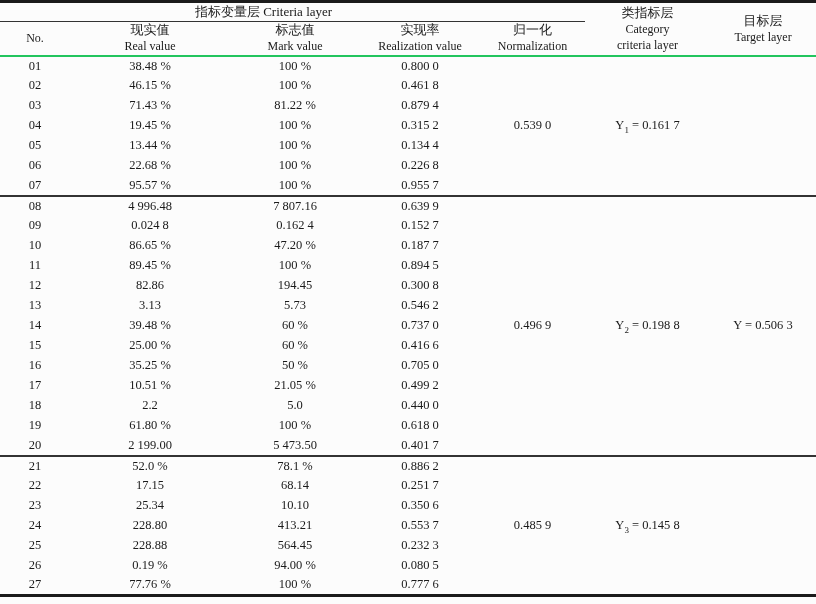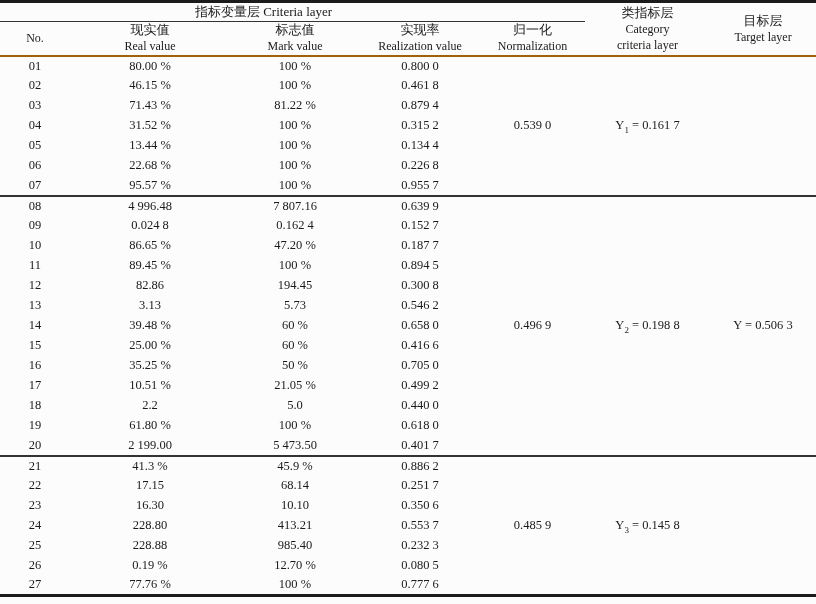--- a/index.html
+++ b/index.html
@@ -20,21 +20,21 @@
     border-bottom: 3px solid #1b1b1b;
   }
   td {
     text-align: center;
     vertical-align: middle;
     padding: 0;
     overflow: hidden;
     white-space: nowrap;
   }
   
-  thead { border-bottom: 2px solid #a16207; }
+  thead { border-bottom: 2px solid #22c55e; }
   tr.group-header-row td.criteria-span {
     height: 17px;
     font-size: 13px;
     border-bottom: 1px solid #333;
     padding-right: 58px; 
   }
   tr.column-header-row td { height: 34px; }
   .zh { font-size: 13px; line-height: 16px; }
   .en { font-size: 12px; line-height: 16px; }
   td.no-head { font-size: 12px; text-align: center; }
@@ -85,42 +85,42 @@
       </td>
       <td>
         <div class="zh">归一化</div>
         <div class="en">Normalization</div>
       </td>
     </tr>
   </thead>
 <tbody>
       <tr>
         <td>01</td>
-        <td>80.00 %</td>
+        <td>38.48 %</td>
         <td>100 %</td>
         <td>0.800 0</td>
         <td rowspan="7">0.539 0</td>
         <td rowspan="7"><span>Y</span><sub>1</sub> = 0.161 7</td>
         <td rowspan="7"></td>
       </tr>
       <tr>
         <td>02</td>
         <td>46.15 %</td>
         <td>100 %</td>
         <td>0.461 8</td>
       </tr>
       <tr>
         <td>03</td>
         <td>71.43 %</td>
         <td>81.22 %</td>
         <td>0.879 4</td>
       </tr>
       <tr>
         <td>04</td>
-        <td>31.52 %</td>
+        <td>19.45 %</td>
         <td>100 %</td>
         <td>0.315 2</td>
       </tr>
       <tr>
         <td>05</td>
         <td>13.44 %</td>
         <td>100 %</td>
         <td>0.134 4</td>
       </tr>
       <tr>
@@ -173,21 +173,21 @@
       <tr>
         <td>13</td>
         <td>3.13</td>
         <td>5.73</td>
         <td>0.546 2</td>
       </tr>
       <tr>
         <td>14</td>
         <td>39.48 %</td>
         <td>60 %</td>
-        <td>0.658 0</td>
+        <td>0.737 0</td>
       </tr>
       <tr>
         <td>15</td>
         <td>25.00 %</td>
         <td>60 %</td>
         <td>0.416 6</td>
       </tr>
       <tr>
         <td>16</td>
         <td>35.25 %</td>
@@ -215,55 +215,55 @@
       <tr>
         <td>20</td>
         <td>2 199.00</td>
         <td>5 473.50</td>
         <td>0.401 7</td>
       </tr>
     </tbody>
     <tbody>
       <tr>
         <td>21</td>
-        <td>41.3 %</td>
-        <td>45.9 %</td>
+        <td>52.0 %</td>
+        <td>78.1 %</td>
         <td>0.886 2</td>
         <td rowspan="7">0.485 9</td>
         <td rowspan="7"><span>Y</span><sub>3</sub> = 0.145 8</td>
         <td rowspan="7"></td>
       </tr>
       <tr>
         <td>22</td>
         <td>17.15</td>
         <td>68.14</td>
         <td>0.251 7</td>
       </tr>
       <tr>
         <td>23</td>
-        <td>16.30</td>
+        <td>25.34</td>
         <td>10.10</td>
         <td>0.350 6</td>
       </tr>
       <tr>
         <td>24</td>
         <td>228.80</td>
         <td>413.21</td>
         <td>0.553 7</td>
       </tr>
       <tr>
         <td>25</td>
         <td>228.88</td>
-        <td>985.40</td>
+        <td>564.45</td>
         <td>0.232 3</td>
       </tr>
       <tr>
         <td>26</td>
         <td>0.19 %</td>
-        <td>12.70 %</td>
+        <td>94.00 %</td>
         <td>0.080 5</td>
       </tr>
       <tr>
         <td>27</td>
         <td>77.76 %</td>
         <td>100 %</td>
         <td>0.777 6</td>
       </tr>
     </tbody>
   </table>

